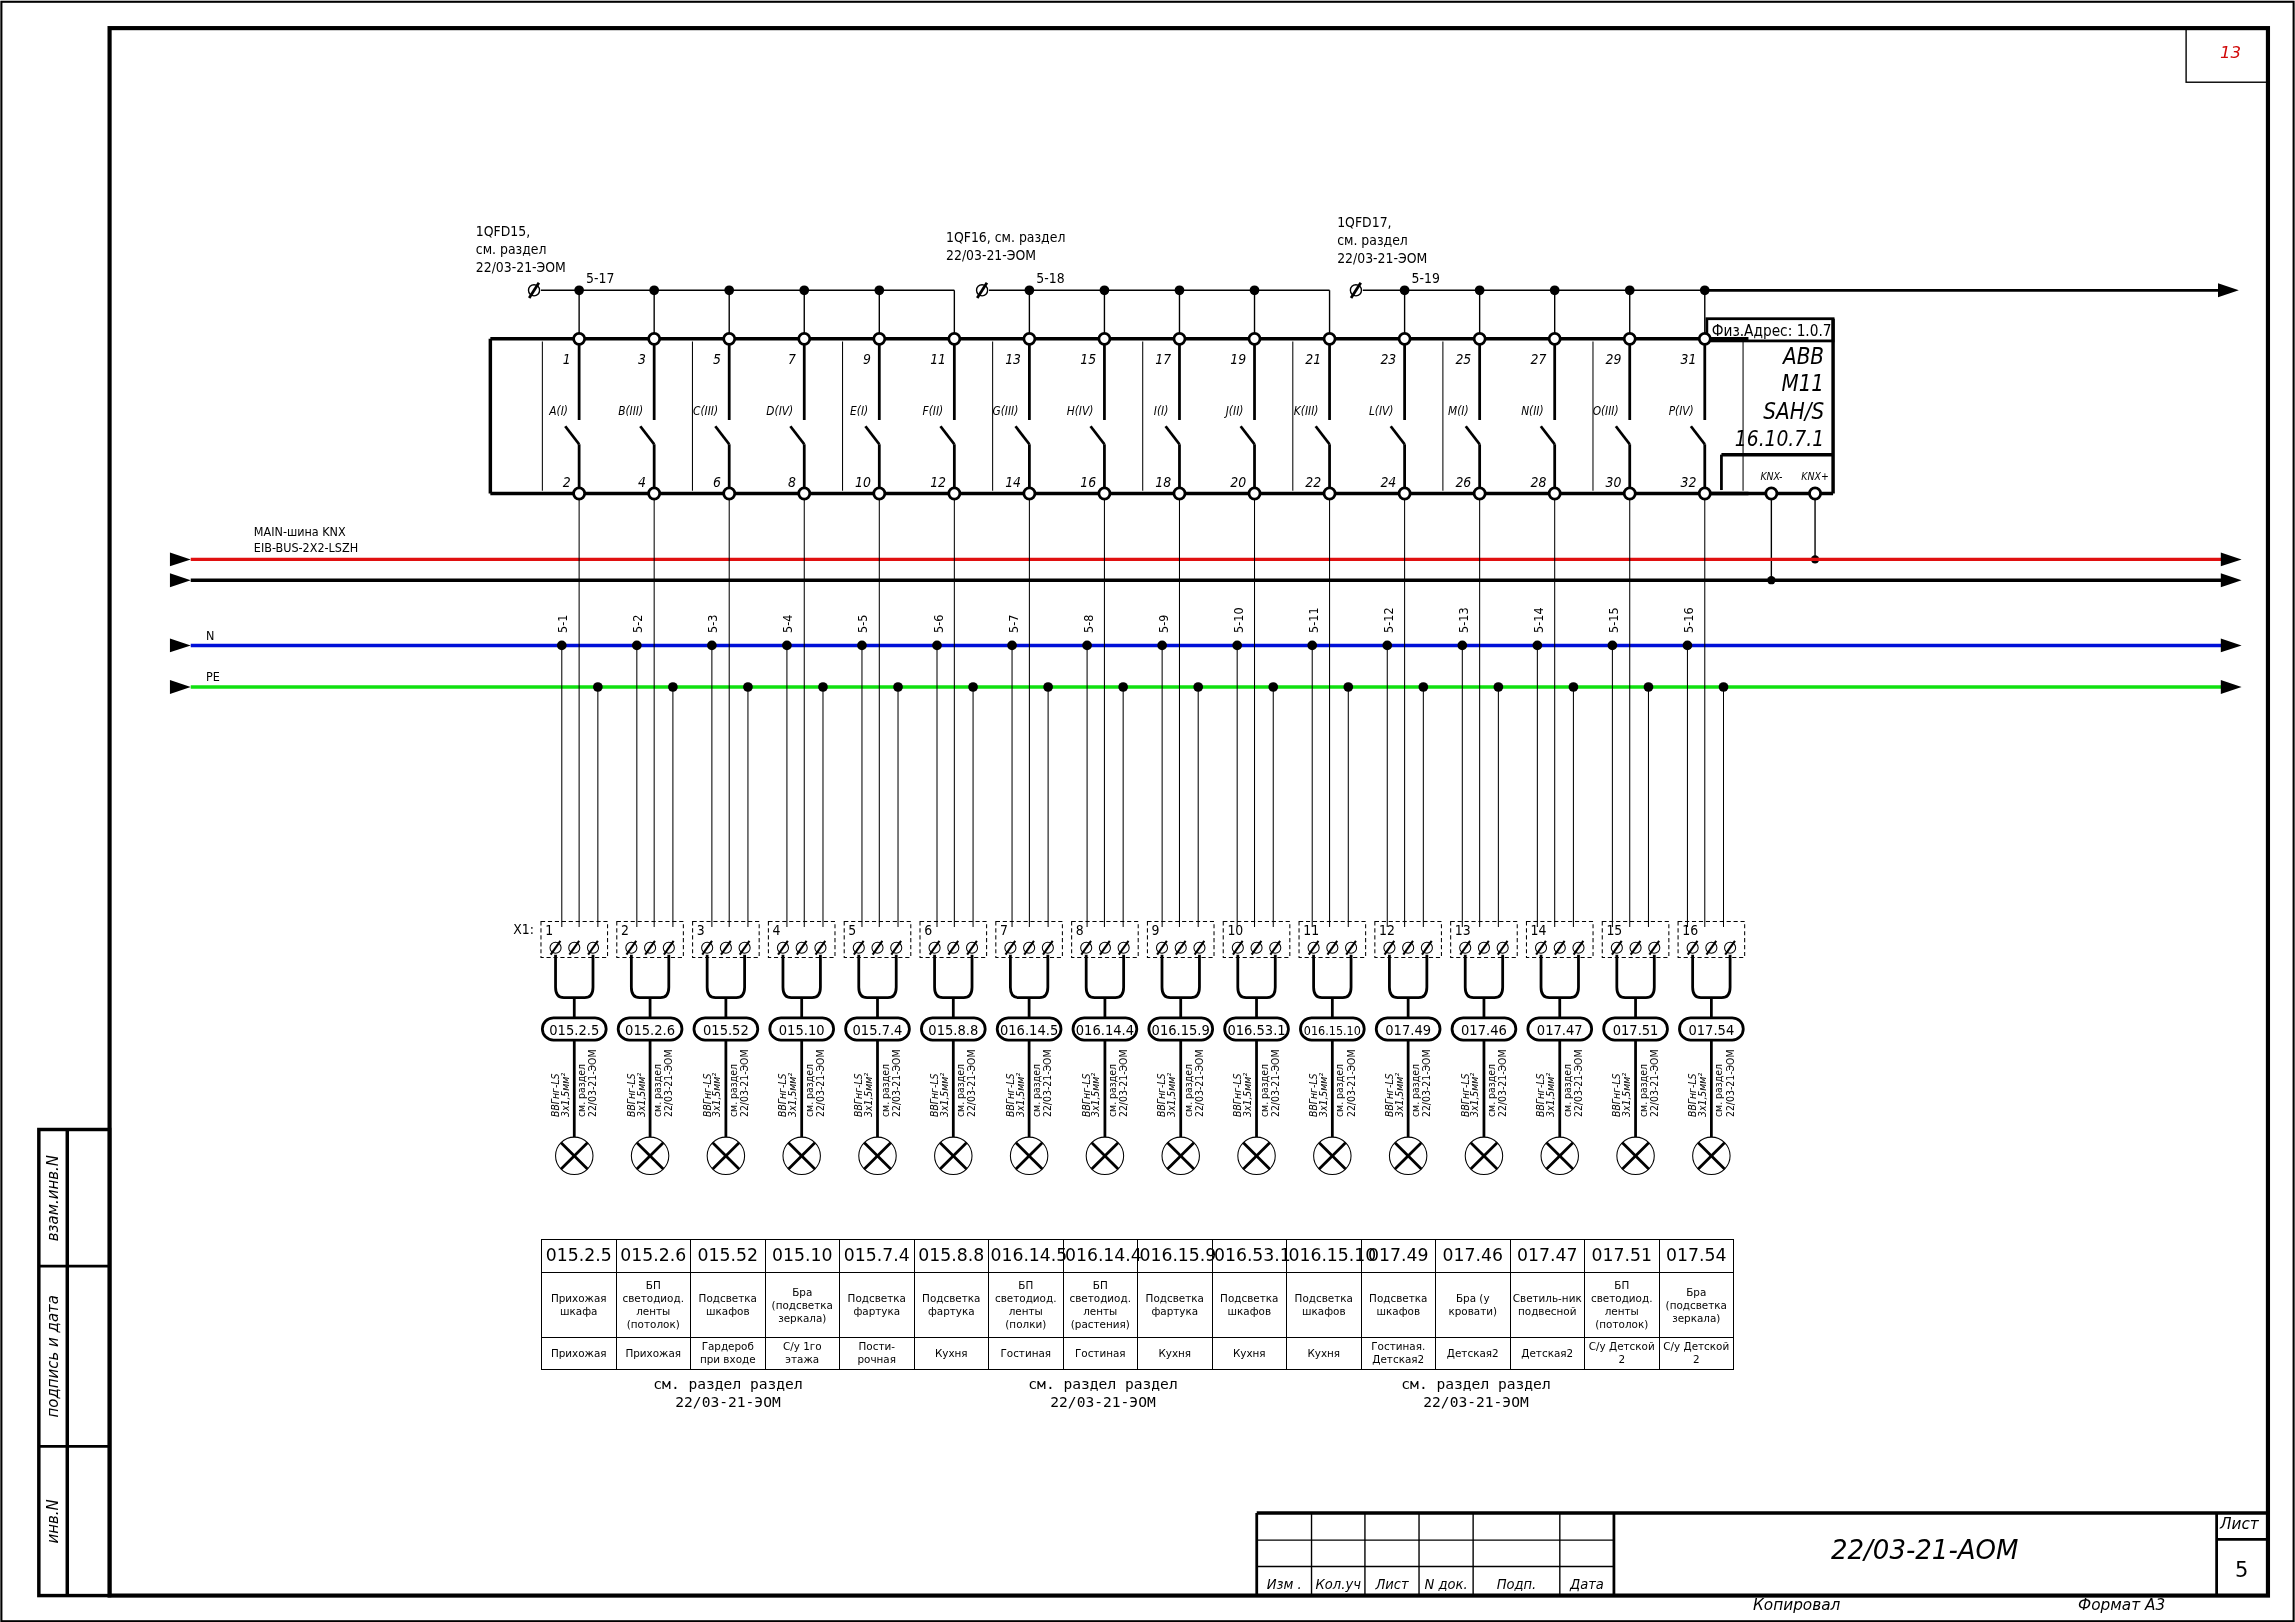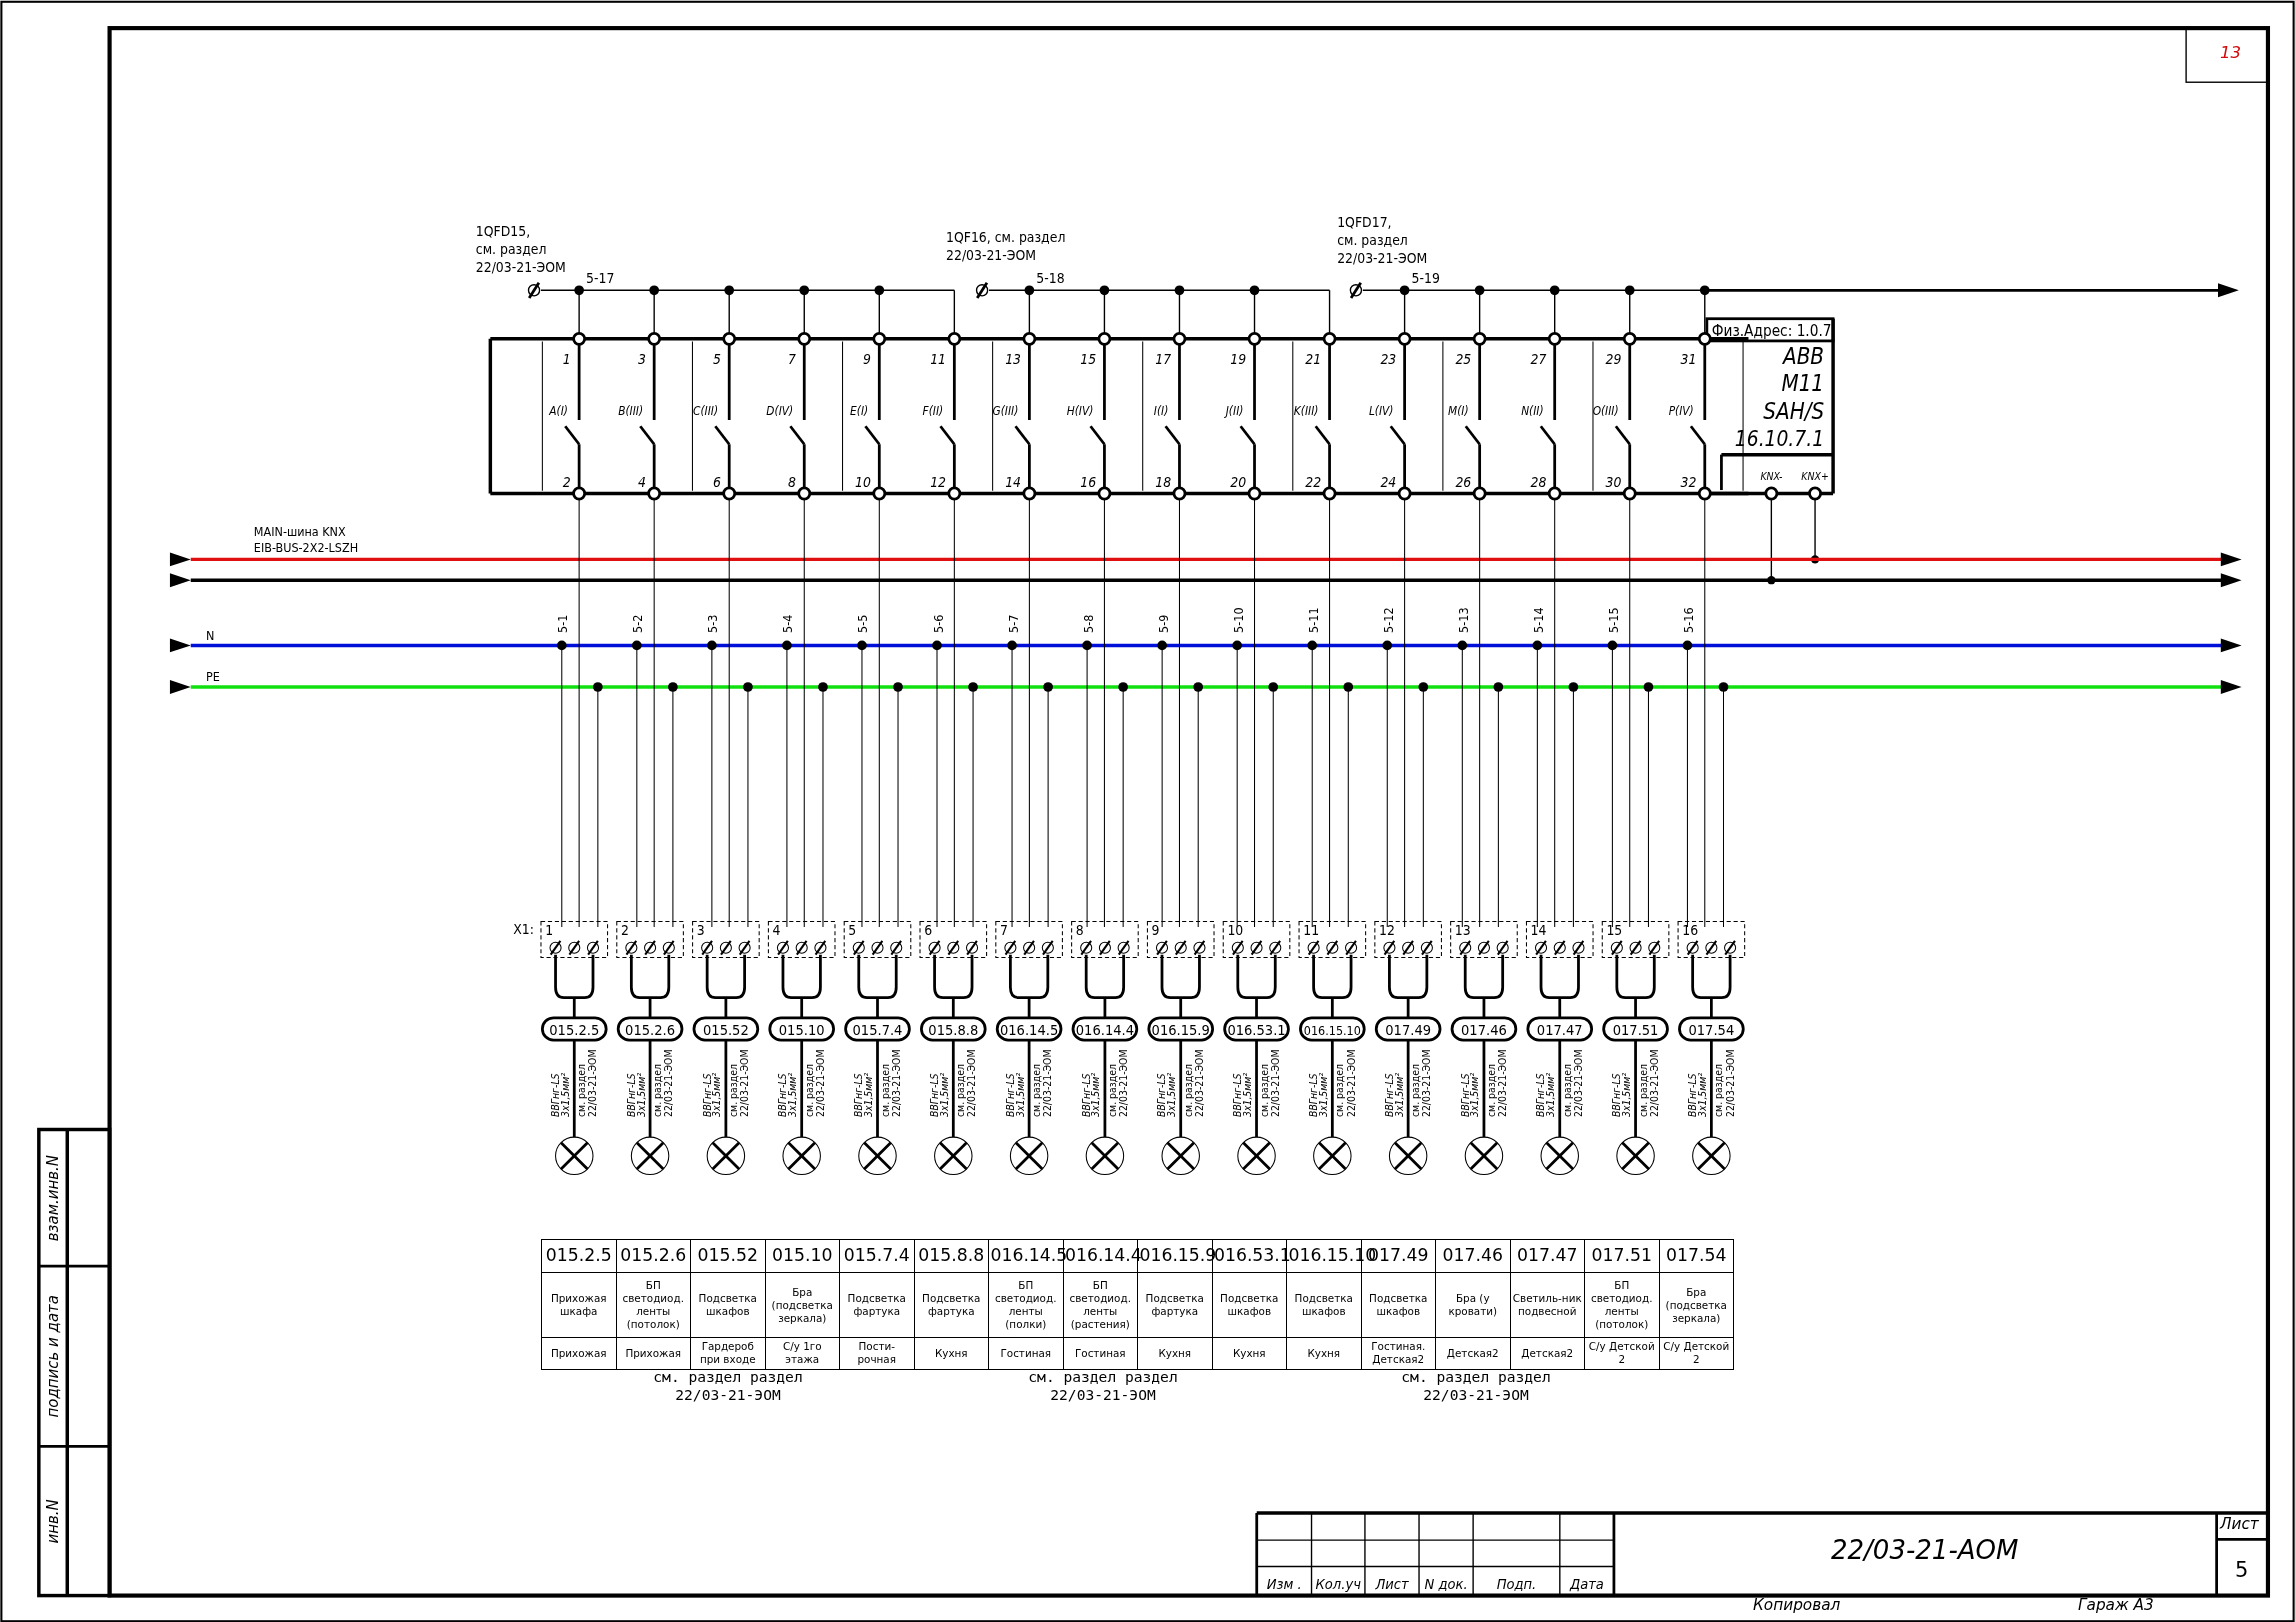--- a/index.html
+++ b/index.html
@@ -5,21 +5,21 @@
   html,body{margin:0;padding:0;background:#ffffff;}
   body{width:2295px;height:1623px;position:relative;overflow:hidden;font-family:"DejaVu Sans Mono","Liberation Mono",monospace;}
   #sheet{position:absolute;left:0;top:0;width:2295px;height:1623px;}
   svg text{font-family:"DejaVu Sans Condensed","DejaVu Sans",sans-serif;fill:#000;}
   .red{fill:#d10a0a;}
   .cell-table{position:absolute;border-collapse:collapse;table-layout:fixed;font-family:"DejaVu Sans","Liberation Sans",sans-serif;}
   .cell-table td{border:1.4px solid #000;text-align:center;vertical-align:middle;padding:0 1.4px;line-height:1.25;}
   .cell-table tr.h td{height:32px;font-size:17.3px;}
   .cell-table tr.d td{height:64px;font-size:10.4px;}
   .cell-table tr.r td{height:30.5px;font-size:10.4px;}
-  .note{position:absolute;text-align:center;font-size:14.6px;font-family:"DejaVu Sans Mono","Liberation Mono",monospace;line-height:1.25;}
+  .note{position:absolute;text-align:center;font-size:14.6px;font-family:"DejaVu Sans Mono","Liberation Mono",monospace;line-height:1.25;margin-top:7px;}
   .stamp{position:absolute;font-style:italic;font-family:"DejaVu Sans","Liberation Sans",sans-serif;}
 </style>
 </head>
 <body>
 
 <div id="sheet">
   <svg id="diagram" width="2295" height="1623" viewBox="0 0 3309 2339" xmlns="http://www.w3.org/2000/svg">
       <rect x="2" y="2" width="3305" height="2335" fill="none" stroke="#000" stroke-width="3"></rect>
       <rect x="158" y="40" width="3112" height="2260" fill="none" stroke="#000" stroke-width="6"></rect>
       <rect x="3152" y="40" width="118" height="78" fill="none" stroke="#000" stroke-width="2"></rect>
@@ -879,16 +879,16 @@
   <div class="note" style="left:1358px;top:1368px;width:236px;">
     <div>см. раздел раздел</div>
     <div>22/03-21-ЭОМ</div>
   </div>
 
   
   <div class="stamp" style="left:1831px;top:1535px;font-size:26px;">22/03-21-АОМ</div>
   <div class="stamp" style="left:2220px;top:1515px;font-size:15.3px;">Лист</div>
   <div class="stamp" style="left:2235px;top:1558px;font-size:21px;font-style:normal;">5</div>
   <div class="stamp" style="left:1753px;top:1596px;font-size:15.3px;text-align:center;">Копировал</div>
-  <div class="stamp" style="left:2078px;top:1596px;font-size:15.3px;">Гараж А3</div>
+  <div class="stamp" style="left:2078px;top:1596px;font-size:15.3px;">Формат А3</div>
   <div class="stamp red" style="left:2220px;top:43px;font-size:16.6px;color:#d10a0a;">13</div>
 </div>
 
 
 </body></html>

